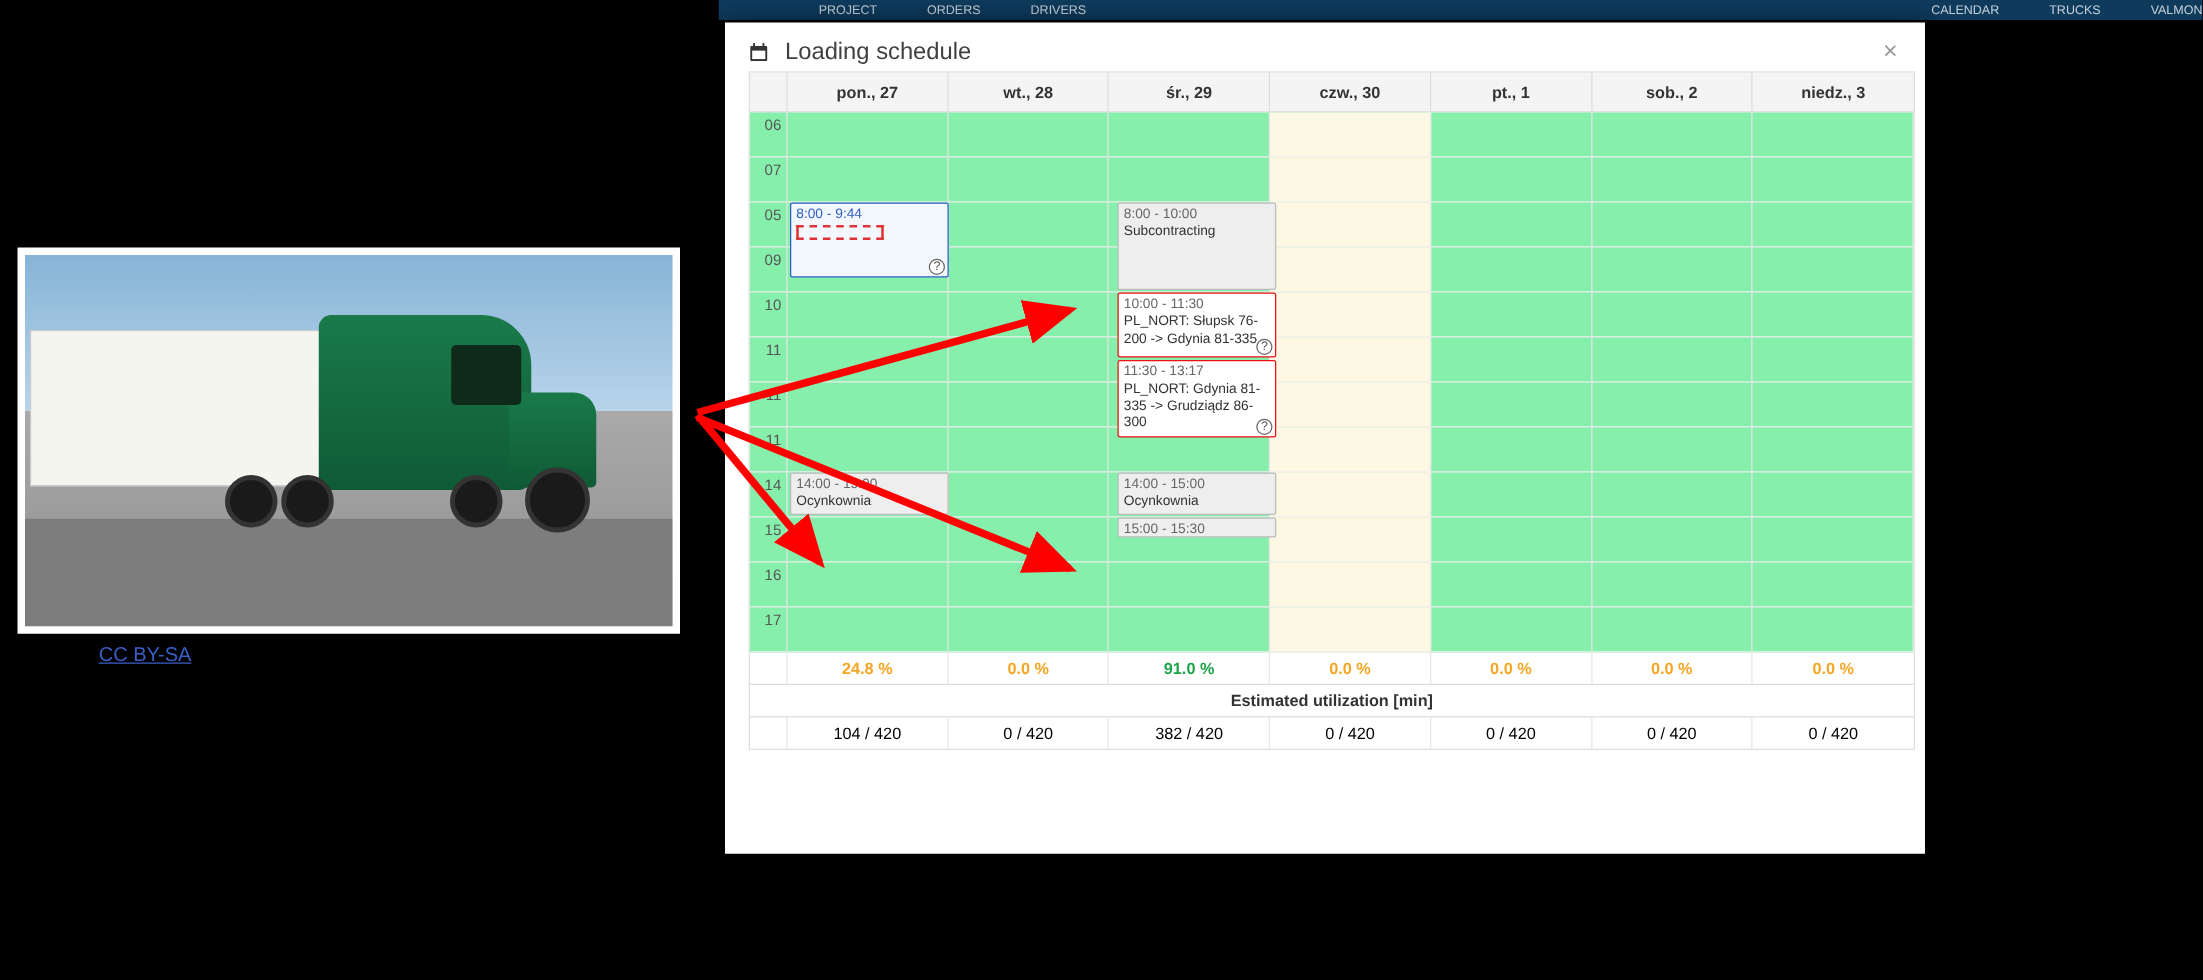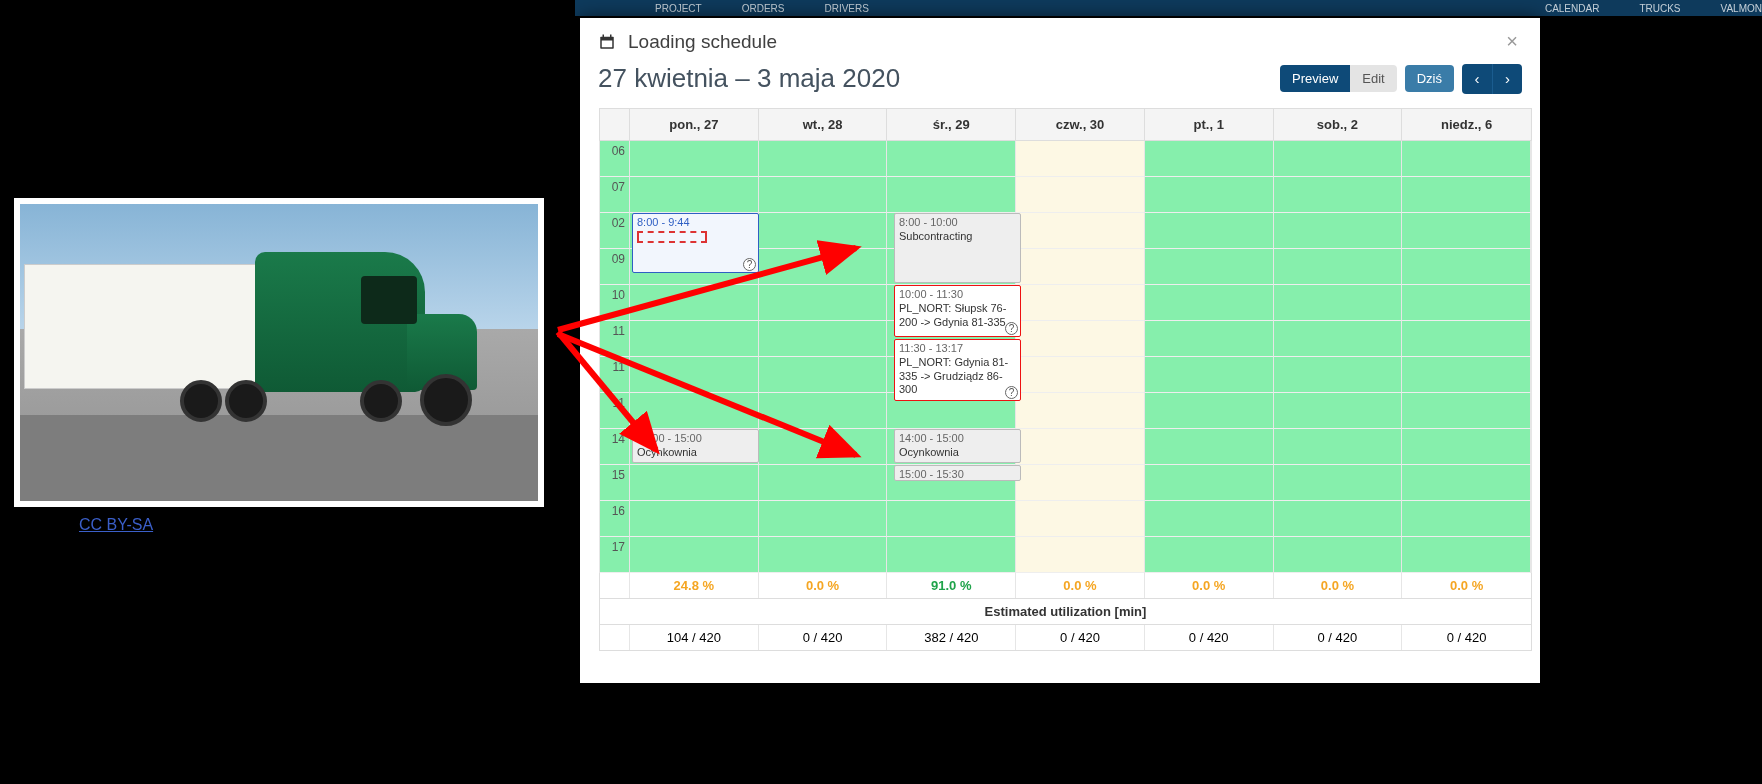--- a/index.html
+++ b/index.html
@@ -220,66 +220,52 @@
   <div class="modal-header">
     <svg class="cal-icon" viewBox="0 0 24 24">
       <rect x="3" y="5" width="18" height="16" rx="1" fill="#333"></rect>
       <rect x="6" y="2" width="2" height="5" fill="#333"></rect>
       <rect x="16" y="2" width="2" height="5" fill="#333"></rect>
       <rect x="5" y="10" width="14" height="9" fill="#fff"></rect>
     </svg>
     <span class="title">Loading schedule</span>
     <span class="close-x">×</span>
   </div>
-  <div class="subhead">
-    <span class="range">27 kwietnia – 3 maja 2020</span>
-    <div class="right">
-      <div class="seg">
-        <button class="active">Preview</button>
-        <button class="inactive">Edit</button>
-      </div>
-      <button class="btn-dzis">Dziś</button>
-      <div class="chev-group">
-        <button>‹</button>
-        <button>›</button>
-      </div>
-    </div>
-  </div>
 
   <div class="cal">
     <div class="cal-head">
       <div></div>
       <div>pon., 27</div>
       <div>wt., 28</div>
       <div>śr., 29</div>
       <div>czw., 30</div>
       <div>pt., 1</div>
       <div>sob., 2</div>
-      <div>niedz., 6</div>
+      <div>niedz., 3</div>
     </div>
 
     <div class="cal-body" id="calbody">
 
     <div class="hour-label" style="grid-row: 1;">06</div>
         <div class="cell" style="grid-area: 1 / 2;"></div>
         <div class="cell" style="grid-area: 1 / 3;"></div>
         <div class="cell" style="grid-area: 1 / 4;"></div>
         <div class="cell col-highlight" style="grid-area: 1 / 5;"></div>
         <div class="cell" style="grid-area: 1 / 6;"></div>
         <div class="cell" style="grid-area: 1 / 7;"></div>
         <div class="cell" style="grid-area: 1 / 8;"></div>
         <div class="hour-label" style="grid-row: 2;">07</div>
         <div class="cell" style="grid-area: 2 / 2;"></div>
         <div class="cell" style="grid-area: 2 / 3;"></div>
         <div class="cell" style="grid-area: 2 / 4;"></div>
         <div class="cell col-highlight" style="grid-area: 2 / 5;"></div>
         <div class="cell" style="grid-area: 2 / 6;"></div>
         <div class="cell" style="grid-area: 2 / 7;"></div>
         <div class="cell" style="grid-area: 2 / 8;"></div>
-        <div class="hour-label" style="grid-row: 3;">02</div>
+        <div class="hour-label" style="grid-row: 3;">05</div>
         <div class="cell" style="grid-area: 3 / 2;"></div>
         <div class="cell" style="grid-area: 3 / 3;"></div>
         <div class="cell" style="grid-area: 3 / 4;"></div>
         <div class="cell col-highlight" style="grid-area: 3 / 5;"></div>
         <div class="cell" style="grid-area: 3 / 6;"></div>
         <div class="cell" style="grid-area: 3 / 7;"></div>
         <div class="cell" style="grid-area: 3 / 8;"></div>
         <div class="hour-label" style="grid-row: 4;">09</div>
         <div class="cell" style="grid-area: 4 / 2;"></div>
         <div class="cell" style="grid-area: 4 / 3;"></div>

